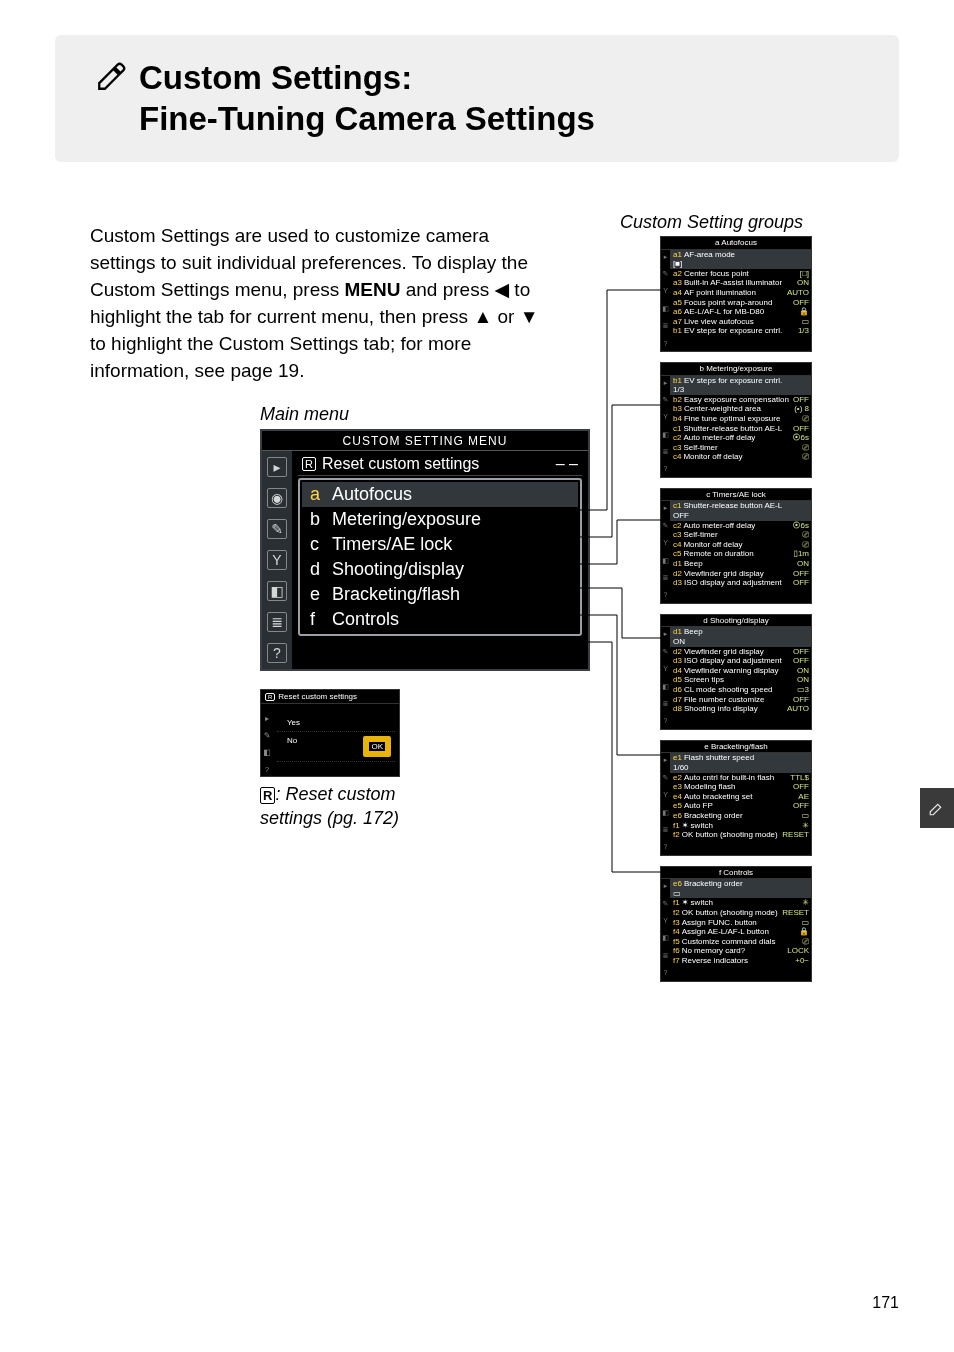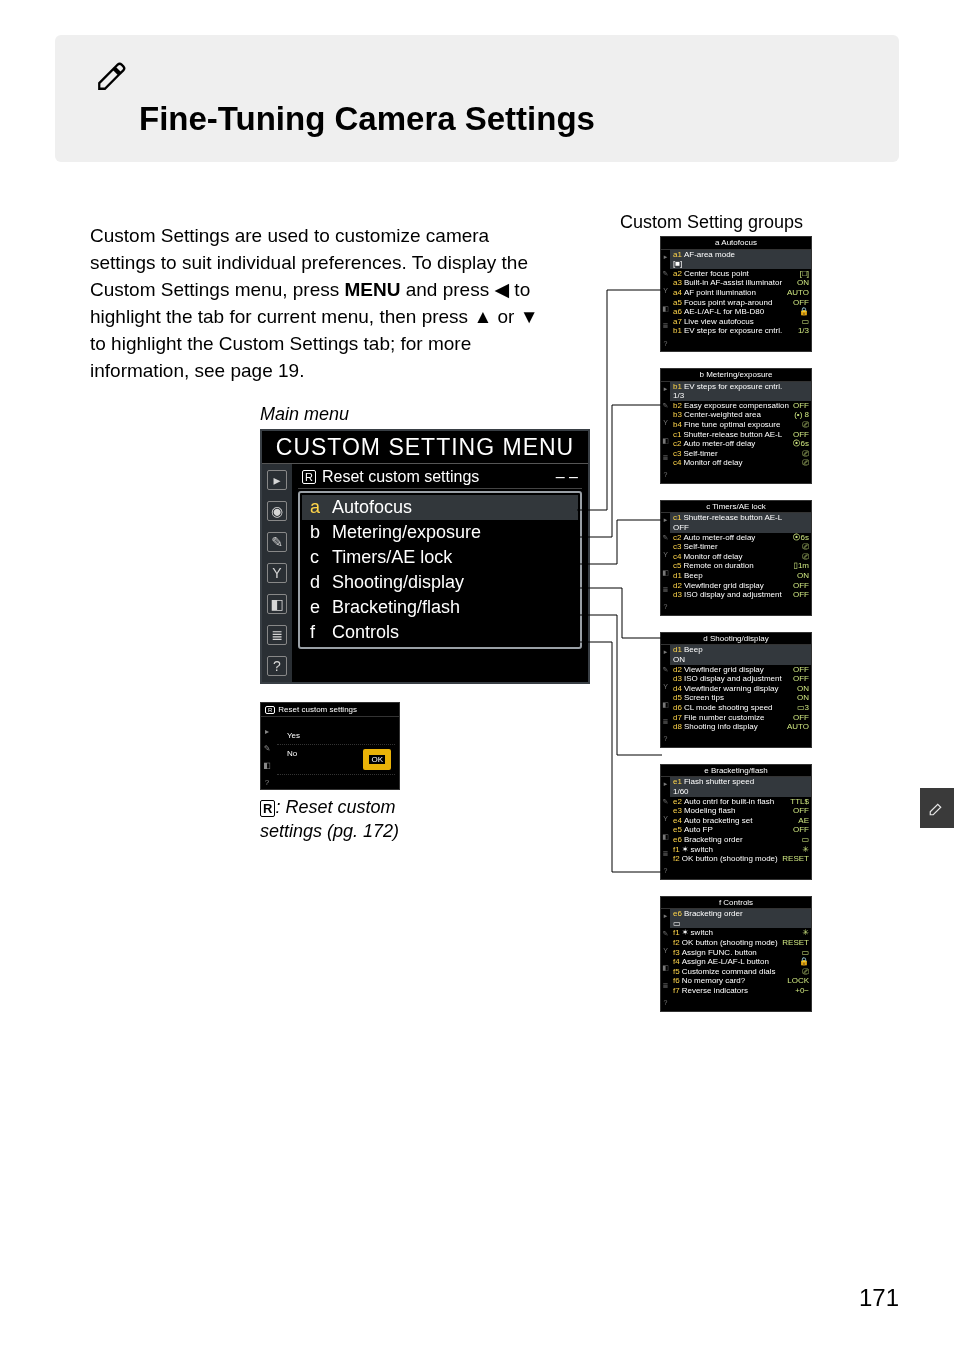--- a/index.html
+++ b/index.html
@@ -47,21 +47,21 @@
     margin-left: 260px;
     width: 330px;
     background: #000;
     color: #fff;
     font-family: Arial, sans-serif;
     border: 2px solid #393f45;
     position: relative;
   }
   .mm-title {
     text-align: center;
-    font-size: 23px;
+    font-size: 12px;
     letter-spacing: 1px;
     padding: 3px 0 2px 0;
     border-bottom: 1px solid #555;
   }
   .mm-body { display: flex; }
   .mm-sidebar {
     width: 30px;
     display: flex;
     flex-direction: column;
     align-items: center;
@@ -161,30 +161,31 @@
     font-size: 13px;
     padding: 0 2px;
     border-radius: 2px;
     font-weight: 700;
   }
 
   .groups-caption {
     position: absolute;
     top: 212px;
     left: 620px;
+    font-style: italic;
     font-size: 18px;
   }
   .groups-col {
     position: absolute;
     top: 236px;
     left: 660px;
     width: 152px;
     display: flex;
     flex-direction: column;
-    gap: 16px;
+    gap: 10px;
   }
   .grp {
     background: #000;
     color: #fff;
     font-family: Arial, sans-serif;
     font-size: 8px;
     border: 1px solid #333;
     line-height: 1.2;
   }
   .grp .g-head {
@@ -215,21 +216,21 @@
   }
   .grp .g-row .code { color: #ffd54a; margin-right: 2px; }
   .grp .g-row .val { color: #cfe780; }
   .grp .g-row.hl .code { color: #ffd54a; }
   .grp .g-row.hl .name, .grp .g-row.hl .val { color: #fff; }
 
   .page-num {
     position: absolute;
     bottom: 40px;
     right: 55px;
-    font-size: 24px;
+    font-size: 16px;
     text-align: center;
   }
   .edge-tab {
     position: absolute;
     right: 0;
     top: 788px;
     width: 34px;
     height: 40px;
     background: #3a3a3a;
     display: flex;
@@ -250,21 +251,21 @@
 </style>
 </head>
 <body>
 
 <div class="header-block">
   <h1>
     <svg class="pencil-icon" viewBox="0 0 24 24">
       <path d="M3 17l10-10 4 4-10 10H3v-4zM14 6l4 4 2-2a2 2 0 0 0 0-2.8L18.8 4a2 2 0 0 0-2.8 0L14 6z" fill="none" stroke="#000" stroke-width="1.6"></path>
     </svg>
     <span>
-      <br>
+      <span>Custom Settings:</span><br>
       <span>Fine-Tuning Camera Settings</span>
     </span>
   </h1>
 </div>
 
 <p class="intro">
   <span>Custom Settings are used to customize camera settings to suit individual preferences.  To display the Custom Settings menu, press </span><span class="menu-label">MENU</span><span> and press </span><span class="tri">◀</span><span> to highlight the tab for current menu, then press </span><span class="tri">▲</span><span> or </span><span class="tri">▼</span><span> to highlight the Custom Settings tab; for more information, see page 19.</span>
 </p>
 
 <div class="main-menu-caption">Main menu</div>

